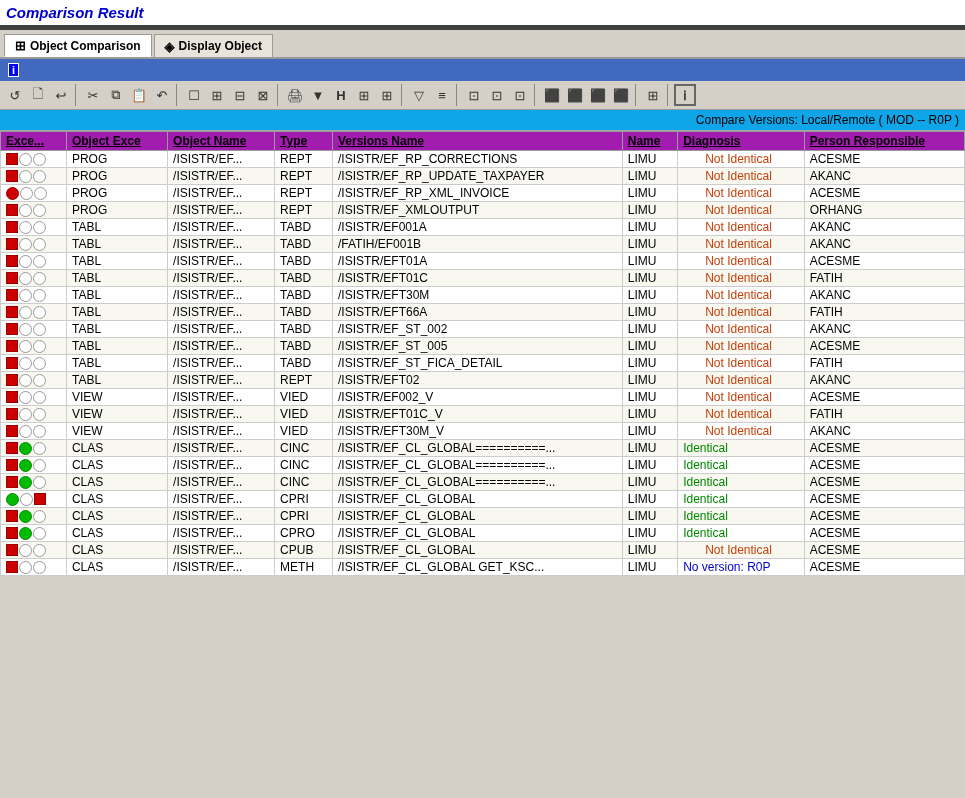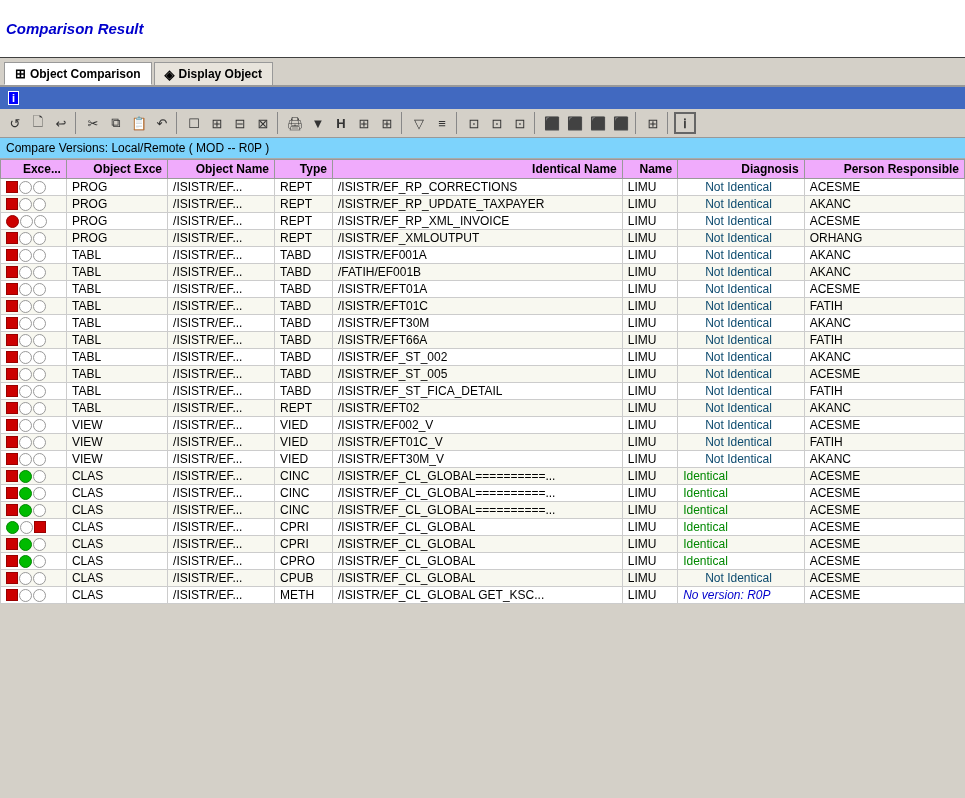--- a/index.html
+++ b/index.html
@@ -5,22 +5,22 @@
     * { box-sizing: border-box; margin: 0; padding: 0; }
     body {
       font-family: Arial, sans-serif;
       font-size: 12px;
       background: #d4d0c8;
       width: 965px;
       min-height: 798px;
     }
     .title-bar {
       background: #fff;
-      padding: 20px 6px;
-      border-bottom: 1px solid #404040;
+      padding: 4px 6px;
+      border-bottom: 5px solid #404040;
     }
     .title-bar span {
       font-size: 15px;
       font-weight: bold;
       color: #0000cc;
       font-style: italic;
     }
     .tab-bar {
       display: flex;
       background: #d4d0c8;
@@ -86,48 +86,50 @@
       font-size: 13px;
       color: #333;
     }
     .tb-separator {
       width: 4px;
       height: 22px;
       border-left: 1px solid #888;
       margin: 0 2px;
     }
     .compare-bar {
-      background: #7dd3fc;
+      background: #0ea5e9;
       padding: 3px 6px;
       font-size: 12px;
       border-bottom: 1px solid #aaa;
       color: #000;
+      text-align: right;
     }
     .table-wrapper {
       overflow-x: auto;
       overflow-y: auto;
       max-height: 620px;
     }
     table {
       width: 100%;
       border-collapse: collapse;
       font-size: 12px;
       background: #fff;
     }
     thead tr th {
-      background: #f0abfc;
+      background: #a21caf;
       border: 1px solid #999;
       padding: 2px 5px;
-      text-align: right;
+      text-align: left;
       font-weight: bold;
       color: #000;
       white-space: nowrap;
       position: sticky;
       top: 0;
       z-index: 2;
+      text-decoration: underline;
     }
     tbody tr td {
       border: 1px solid #ccc;
       padding: 1px 5px;
       white-space: nowrap;
       color: #000;
     }
     .icon-cell {
       display: flex;
       align-items: center;
@@ -157,23 +159,23 @@
       display: inline-block;
       border: 1px solid #999;
     }
     .icon-red-square {
       width: 12px;
       height: 12px;
       background: #cc0000;
       display: inline-block;
       border: 1px solid #990000;
     }
-    .diagnosis-not-identical { color: #0c4a6e; padding-left: 27px; }
+    .diagnosis-not-identical { color: #c2410c; padding-left: 27px; }
     .diagnosis-identical { color: #008800; }
-    .diagnosis-no-version { color: #0000cc; font-style: italic; }
+    .diagnosis-no-version { color: #0000cc; }
   </style>
 </head>
 <body>
 
 <div class="title-bar">
   <span>Comparison Result</span>
 </div>
 
 <div class="tab-bar">
   <div class="tab active">
@@ -233,21 +235,21 @@
 </div>
 
 <div class="table-wrapper">
   <table>
     <thead>
       <tr>
         <th>Exce...</th>
         <th>Object Exce</th>
         <th>Object Name</th>
         <th>Type</th>
-        <th>Identical Name</th>
+        <th>Versions Name</th>
         <th>Name</th>
         <th>Diagnosis</th>
         <th>Person Responsible</th>
       </tr>
     </thead>
     <tbody id="table-body">
     <tr style="background: rgb(255, 255, 255);">
           <td>
             <div class="icon-cell">
               <span class="icon-red-square"></span>

